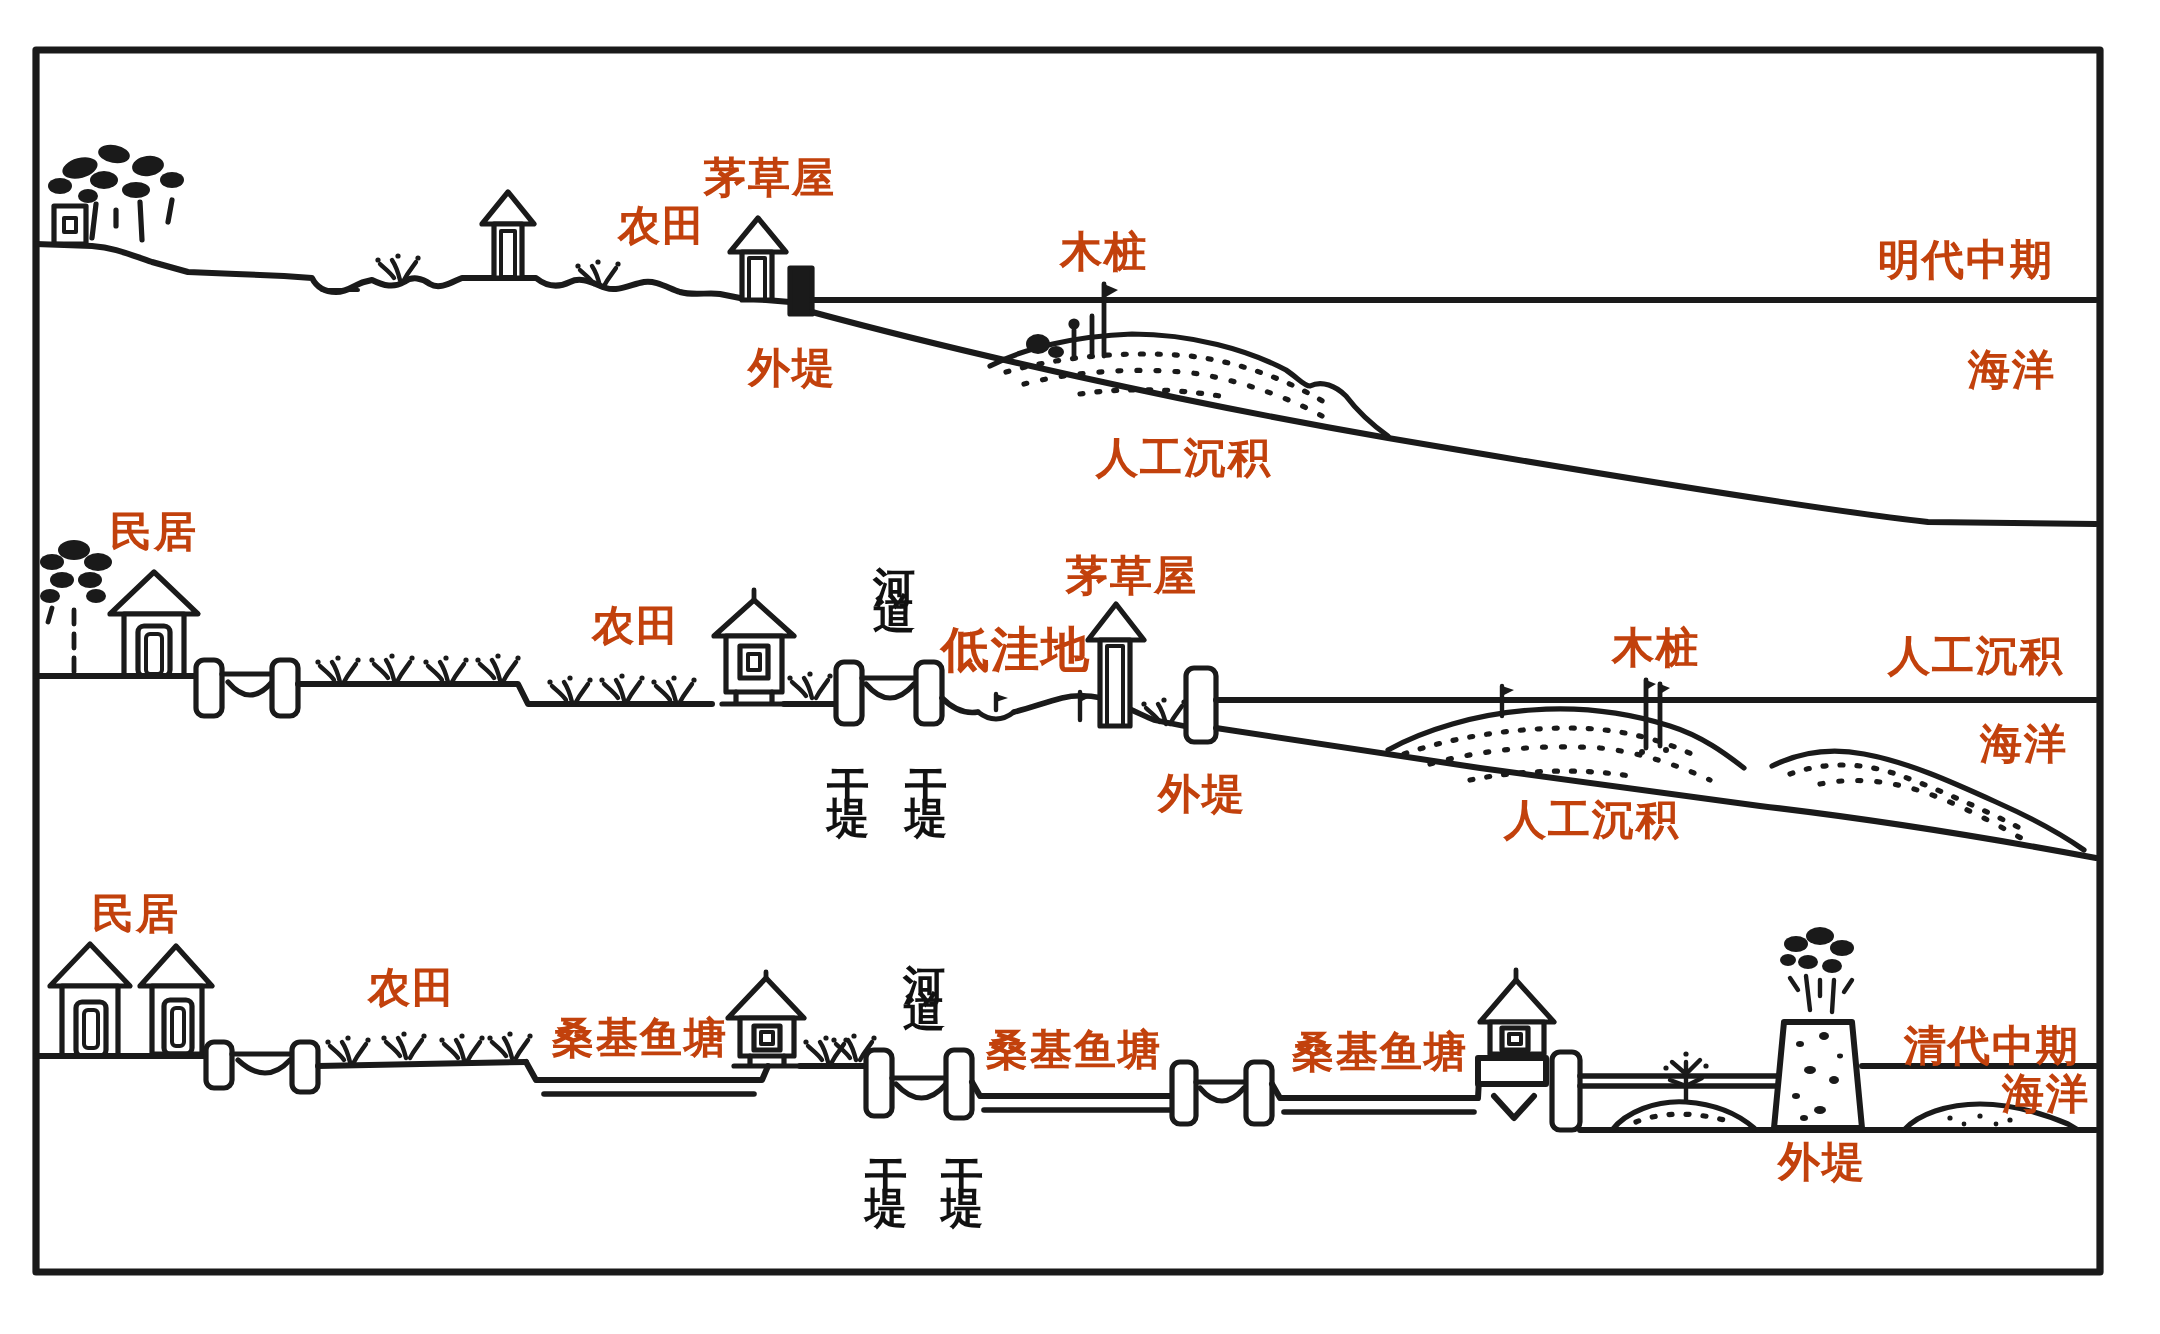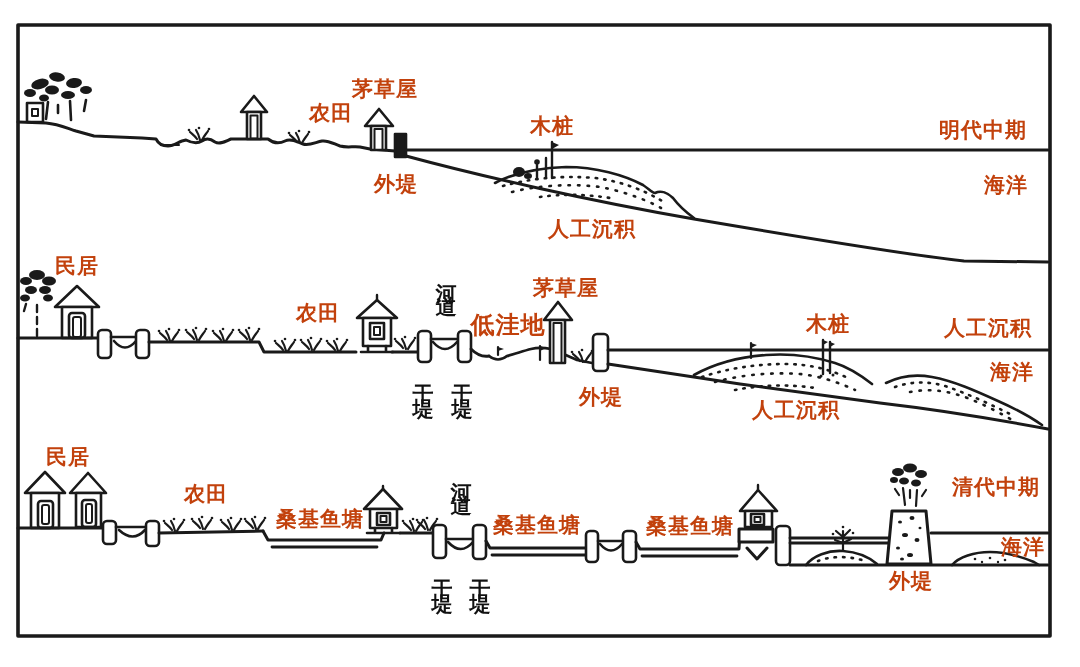--- a/index.html
+++ b/index.html
@@ -336,17 +336,17 @@
 <div class="label" style="left:796px;top:410px">人工沉积</div>
 
 <div class="label" style="left:68px;top:457px">民居</div>
 <div class="label" style="left:206px;top:494px">农田</div>
 <div class="label" style="left:320px;top:519px">桑基鱼塘</div>
 <div class="vlabel" style="left:461px;top:465px">河道</div>
 <div class="vlabel" style="left:442px;top:563px">干堤</div>
 <div class="vlabel" style="left:480px;top:563px">干堤</div>
 <div class="label" style="left:537px;top:525px">桑基鱼塘</div>
 <div class="label" style="left:690px;top:526px">桑基鱼塘</div>
-<div class="label" style="left:996px;top:487px">清代中期</div>
+<div class="label" style="left:996px;top:523px">清代中期</div>
 <div class="label" style="left:1023px;top:547px">海洋</div>
 <div class="label" style="left:911px;top:581px">外堤</div>
 
 </div>
 
 </body></html>

